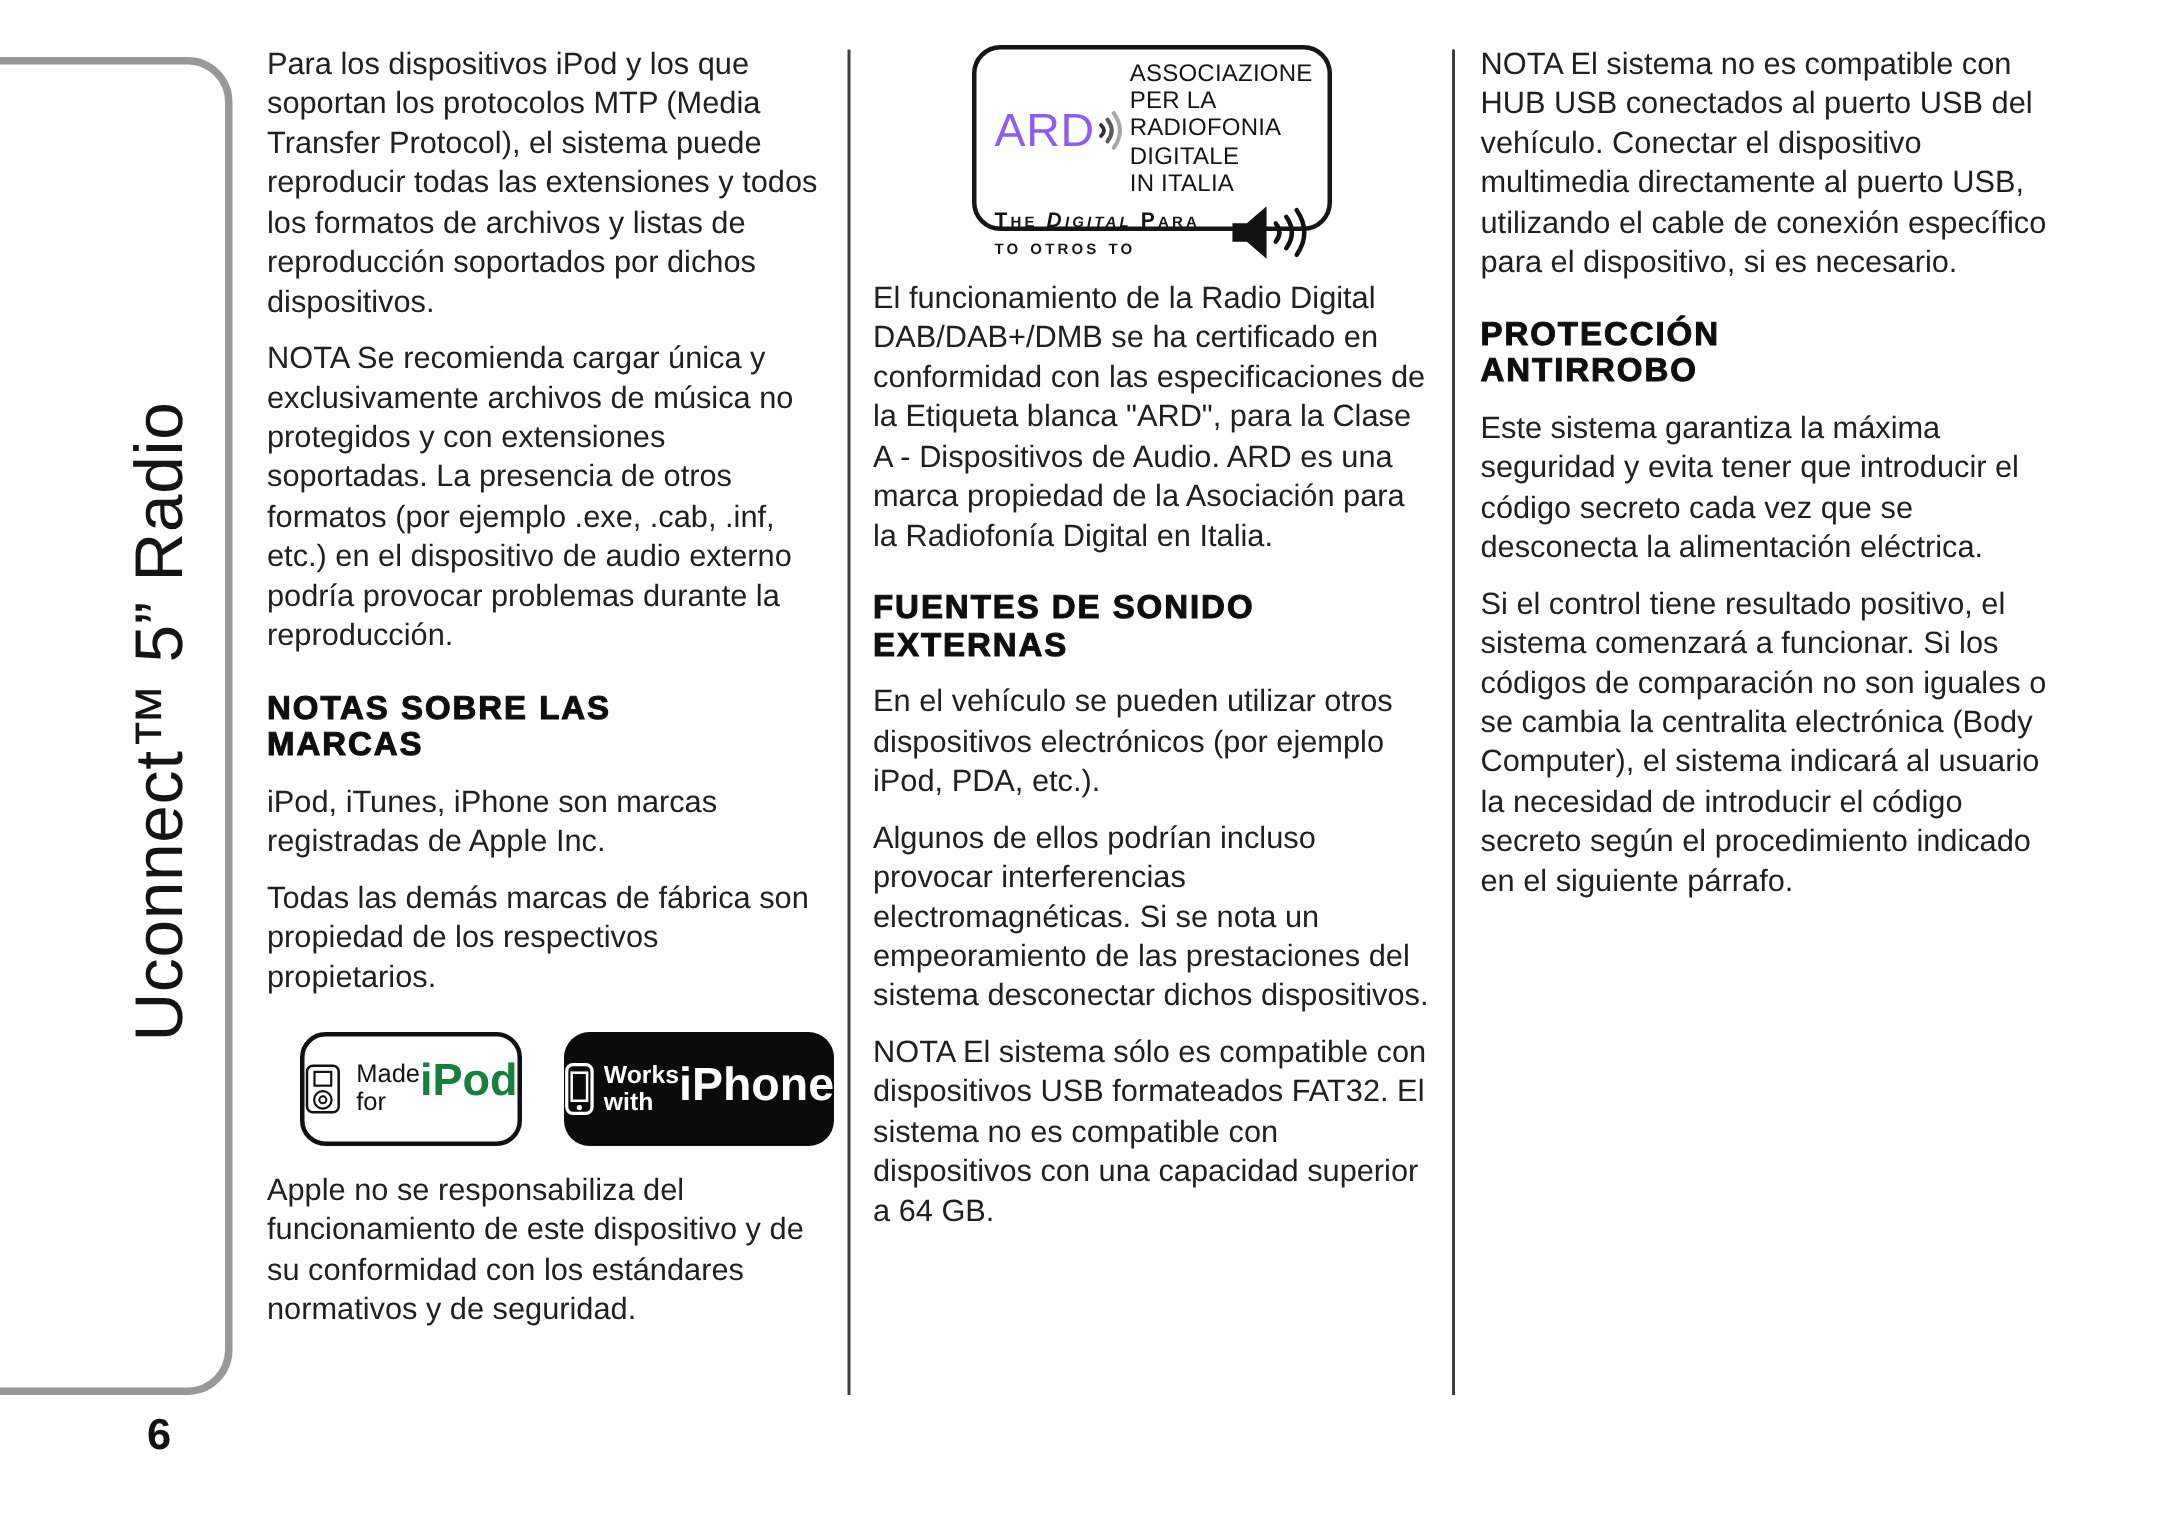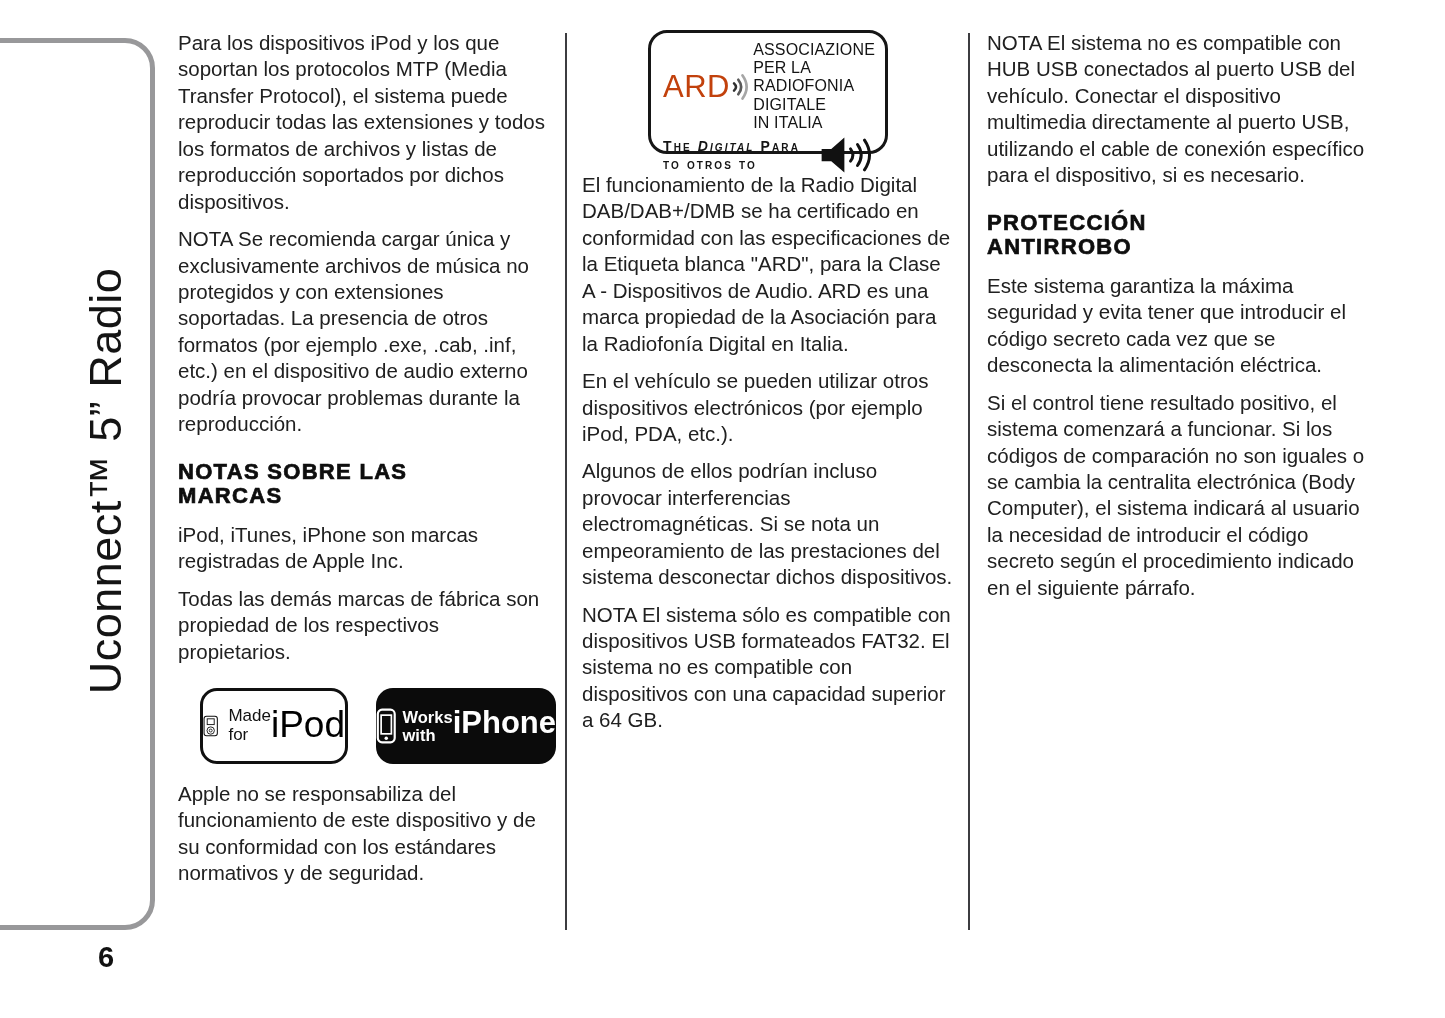--- a/index.html
+++ b/index.html
@@ -43,33 +43,33 @@
   }
   .heading span { display:block; }
 
   
   .badges { display:flex; gap:28px; align-items:center; margin:23px 0 17px 22px; }
   .badge { height:76px; border-radius:17px; display:flex; align-items:center; justify-content:center; box-sizing:border-box; }
   .badge-ipod { width:148px; border:3.5px solid #101010; background:#fff; gap:10px; }
   .badge-iphone { width:180px; background:#0b0b0b; color:#fff; gap:6px; }
   .badge-text { display:flex; flex-direction:row; justify-content:center; }
   .badge-ipod .l1 { font-size:17px; color:#111; line-height:1.1; }
-  .badge-ipod .l2 { font-size:37px; font-weight:normal; color:#000000; line-height:0.95; }
+  .badge-ipod .l2 { font-size:30px; font-weight:bold; color:#15803d; line-height:0.95; }
   .badge-iphone .l1 { font-size:16.5px; font-weight:bold; line-height:1.1; }
   .badge-iphone .l2 { font-size:31px; font-weight:bold; line-height:0.98; }
 
   
   .ard-box {
     width:240px; height:124px; margin-left:66px; box-sizing:border-box;
     border:3px solid #161616; border-radius:19px;
     padding:8px 10px 9px 12px;
     display:flex; flex-direction:column; justify-content:space-between;
   }
   .ard-top { display:flex; align-items:center; }
-  .ard-logo { font-size:31px; color:#c2410c; letter-spacing:0.5px; }
+  .ard-logo { font-size:31px; color:#8b5cf6; letter-spacing:0.5px; }
   .ard-arcs { margin:0 4px 0 1px; }
   .ard-assoc { font-size:16px; line-height:1.14; letter-spacing:0.15px; color:#141414; }
   .ard-assoc span { display:block; }
   .ard-bottom { display:flex; align-items:center; justify-content:space-between; }
   .ard-tagline {
     font-variant:small-caps; font-weight:bold; font-size:14px;
     letter-spacing:2.1px; line-height:1.3; color:#141414;
   }
   .ard-tagline .tl-line { display:block; white-space:nowrap; }
 </style>
@@ -148,21 +148,25 @@
         </div>
         <svg width="56" height="46" viewBox="0 0 64 52">
           <path d="M3 19 h11 l15 -13 v40 l-15 -13 H3 z" fill="#111"></path>
           <path d="M36 19 q5.5 7 0 14" fill="none" stroke="#111" stroke-width="3.4" stroke-linecap="round"></path>
           <path d="M44 14 q8.5 12 0 24" fill="none" stroke="#111" stroke-width="3.4" stroke-linecap="round"></path>
           <path d="M52 9 q11.5 17 0 34" fill="none" stroke="#111" stroke-width="3.4" stroke-linecap="round"></path>
         </svg>
       </div>
     </div>
 
-    <p style="margin-top:18px;">El funcionamiento de la Radio Digital DAB/DAB+/DMB se ha certificado en conformidad con las especificaciones de la Etiqueta blanca "ARD", para la Clase A - Dispositivos de Audio. ARD es una marca propiedad de la Asociación para la Radiofonía Digital en Italia.</p>
+    <p style="margin-top:32px;">El funcionamiento de la Radio Digital DAB/DAB+/DMB se ha certificado en conformidad con las especificaciones de la Etiqueta blanca "ARD", para la Clase A - Dispositivos de Audio. ARD es una marca propiedad de la Asociación para la Radiofonía Digital en Italia.</p>
+    <h2 class="heading">
+      <span>FUENTES DE SONIDO</span>
+      <span>EXTERNAS</span>
+    </h2>
     <p>En el vehículo se pueden utilizar otros dispositivos electrónicos (por ejemplo iPod, PDA, etc.).</p>
     <p>Algunos de ellos podrían incluso provocar interferencias electromagnéticas. Si se nota un empeoramiento de las prestaciones del sistema desconectar dichos dispositivos.</p>
     <p>NOTA El sistema sólo es compatible con dispositivos USB formateados FAT32. El sistema no es compatible con dispositivos con una capacidad superior a 64 GB.</p>
   </div>
 
   <div class="col col-3">
     <p>NOTA El sistema no es compatible con HUB USB conectados al puerto USB del vehículo. Conectar el dispositivo multimedia directamente al puerto USB, utilizando el cable de conexión específico para el dispositivo, si es necesario.</p>
     <h2 class="heading">
       <span>PROTECCIÓN</span>
       <span>ANTIRROBO</span>

